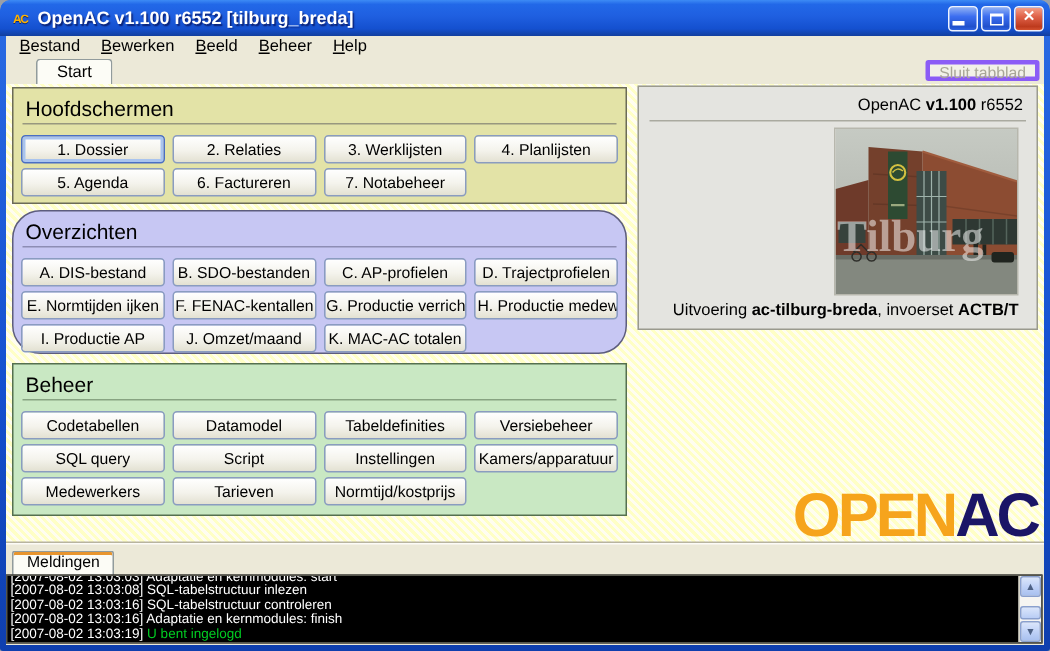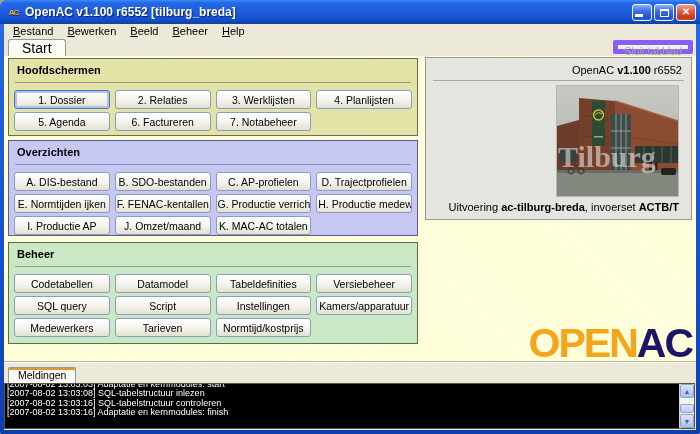--- a/index.html
+++ b/index.html
@@ -37,39 +37,39 @@
   .g-close { color:#fff; font-size:10px; font-weight:bold; line-height:16px; align-self:center; }
   
   .frame { position:absolute; top:24px; left:4px; right:4px; bottom:4px; background:#ECE9D8; }
   
   .menubar { position:absolute; top:0; left:0; right:0; height:14px; padding-left:2px; display:flex; align-items:center; }
   .menu-item { display:inline-block; font-size:11px; color:#000; padding:0 7px; line-height:14px; }
   .menu-item::first-letter { text-decoration:underline; }
   
   .tabbar { position:absolute; top:14px; left:0; right:0; height:18px; }
   .tab-start {
-    position:absolute; left:4px; bottom:0; height:17px; padding:0 13px;
+    position:absolute; left:20px; bottom:0; height:17px; padding:0 13px;
     background:#fcfcf6; border:1px solid #919B9C; border-bottom:none;
-    border-radius:3px 3px 0 0; font-size:14px; line-height:16px; color:#000;text-align:center;
+    border-radius:3px 3px 0 0; font-size:11px; line-height:16px; color:#000;text-align:center;
   }
   .close-tab-btn {
     position:absolute; right:3px; top:2px; height:14px; padding:0 6px;
-    background:#f2f1e8; border:5px solid #8b5cf6; border-radius:2px;
+    background:#f2f1e8; border:3px solid #8b5cf6; border-radius:2px;
     font-size:10.5px; line-height:12px; color:#a8a697;
   }
   
   .content {
     position:absolute; top:32px; left:0; right:0; height:306px;
     background:repeating-linear-gradient(45deg,#ffffc6 0 2px,#fffdf0 2px 4px);
   }
   .section { position:absolute; left:4px; width:410px; border:1px solid #6b6b57; }
   .sec-hoofd  { top:2px;   height:78px;  background:#e3e3a7; }
-  .sec-over   { top:84px;  height:96px;  background:#c7c7f3; border-color:#5d5d7d; }
+  .sec-over   { top:84px;  height:96px;  background:#c7c7f3; border-color:#5d5d7d;border-radius:19px; }
   .sec-beheer { top:186px; height:102px; background:#c9e8c3; border-color:#55704f; }
-  .sec-title { position:absolute; top:5px; left:8px; font-size:11px; font-weight:bold; color:#000; }
+  .sec-title { position:absolute; top:5px; left:8px; font-size:14px; font-weight:normal; color:#000; }
   .sec-sep { position:absolute; top:23px; left:6px; right:6px; border-top:1px solid #98987f; }
   .sec-over .sec-sep { border-color:#8d8db4; }
   .sec-beheer .sec-sep { border-color:#87a381; }
   .sec-grid {
     position:absolute; top:31px; left:5px; right:5px;
     display:grid; grid-template-columns:repeat(4,1fr); gap:3px 5px;
   }
   .xpbtn {
     height:19px; font-family:"Liberation Sans",sans-serif; font-size:10.5px; color:#000;
     background:linear-gradient(180deg,#ffffff,#f4f3ec 55%,#e3e1d2);
@@ -263,20 +263,21 @@
     </div>
 
     <div class="bottom">
       <div class="tab-meld">Meldingen</div>
       <div class="console">
         <div class="log-lines">
             <div class="log-line"><span class="log-time">[2007-08-02 13:03:03] </span><span class="log-msg normal">Adaptatie en kernmodules: start</span></div>
             <div class="log-line"><span class="log-time">[2007-08-02 13:03:08] </span><span class="log-msg normal">SQL-tabelstructuur inlezen</span></div>
             <div class="log-line"><span class="log-time">[2007-08-02 13:03:16] </span><span class="log-msg normal">SQL-tabelstructuur controleren</span></div>
             <div class="log-line"><span class="log-time">[2007-08-02 13:03:16] </span><span class="log-msg normal">Adaptatie en kernmodules: finish</span></div>
+            <div class="log-line"><span class="log-time">[2007-08-02 13:03:19] </span><span class="log-msg success" style="color: rgb(0, 204, 34);">U bent ingelogd</span></div>
           </div>
         <div class="scrollbar">
           <div class="sb-btn sb-up">▲</div>
           <div class="sb-thumb"></div>
           <div class="sb-btn sb-down">▼</div>
         </div>
       </div>
     </div>
 
   </div>

